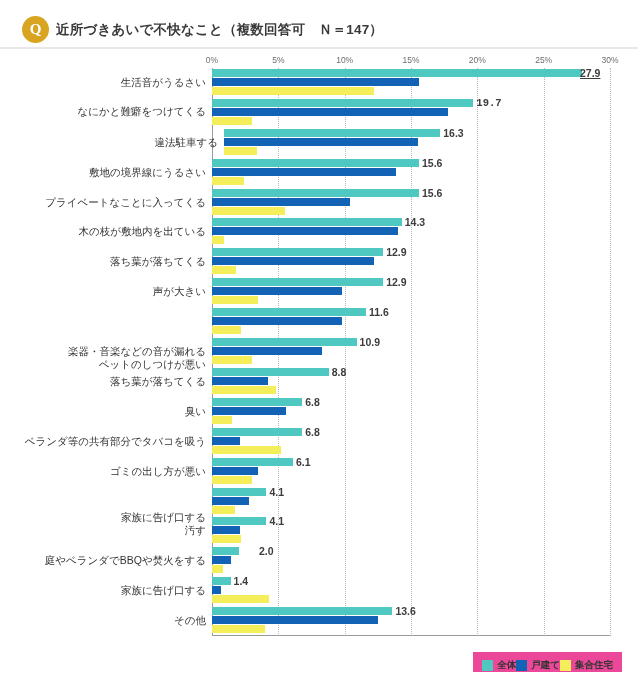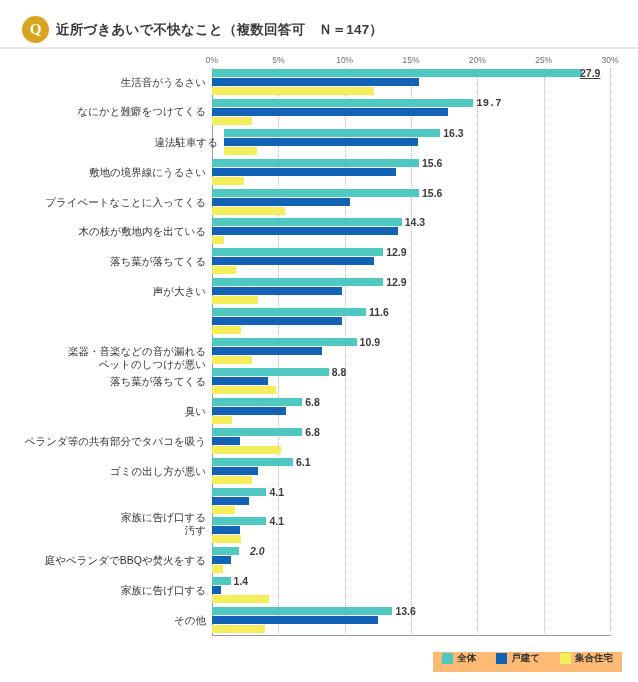--- a/index.html
+++ b/index.html
@@ -111,25 +111,25 @@
     font-weight: bold;
     color: #3c3c3c;
     white-space: nowrap;
   }
 
   
   #legend {
     position: absolute;
     right: 16px; bottom: 10px;
     height: 20px;
-    background: #fdba74;
+    background: #ec4899;
     display: flex;
-    align-items: flex-start;
+    align-items: flex-end;
     padding: 0 9px;
-    gap: 20px;
+    gap: 0;
   }
   .legend-item {
     display: flex;
     align-items: center;
     gap: 4px;
     font-size: 9.5px;
     font-weight: bold;
     color: #333333;
     white-space: nowrap;
   }
@@ -279,21 +279,21 @@
           <div class="bar total" style="width: 54.3933px; background: rgb(78, 200, 192);"></div>
           <div class="bar house" style="width: 27.86px; background: rgb(18, 99, 181);"></div>
           <div class="bar apt" style="width: 29.1867px; background: rgb(244, 238, 90);"></div>
           <div class="val-label" style="left: 57.3933px;">4.1</div>
         </div>
         <div class="row" style="top: 479.316px; height: 29.8947px;">
           <div class="cat-label" style="top: 8px;">庭やベランダでBBQや焚火をする</div>
           <div class="bar total" style="width: 26.5333px; background: rgb(78, 200, 192);"></div>
           <div class="bar house" style="width: 18.5733px; background: rgb(18, 99, 181);"></div>
           <div class="bar apt" style="width: 10.6133px; background: rgb(244, 238, 90);"></div>
-          <div class="val-label" style="left: 38px; font-style: italic;">2.0</div>
+          <div class="val-label" style="left: 47px;">2.0</div>
         </div>
         <div class="row" style="top: 509.211px; height: 29.8947px;">
           <div class="cat-label" style="top: 8px;">家族に告げ口する</div>
           <div class="bar total" style="width: 18.5733px; background: rgb(78, 200, 192);"></div>
           <div class="bar house" style="width: 9.28667px; background: rgb(18, 99, 181);"></div>
           <div class="bar apt" style="width: 57.0467px; background: rgb(244, 238, 90);"></div>
           <div class="val-label" style="left: 21.5733px;">1.4</div>
         </div>
         <div class="row" style="top: 539.105px; height: 29.8947px;">
           <div class="cat-label" style="top: 8px;">その他</div>

